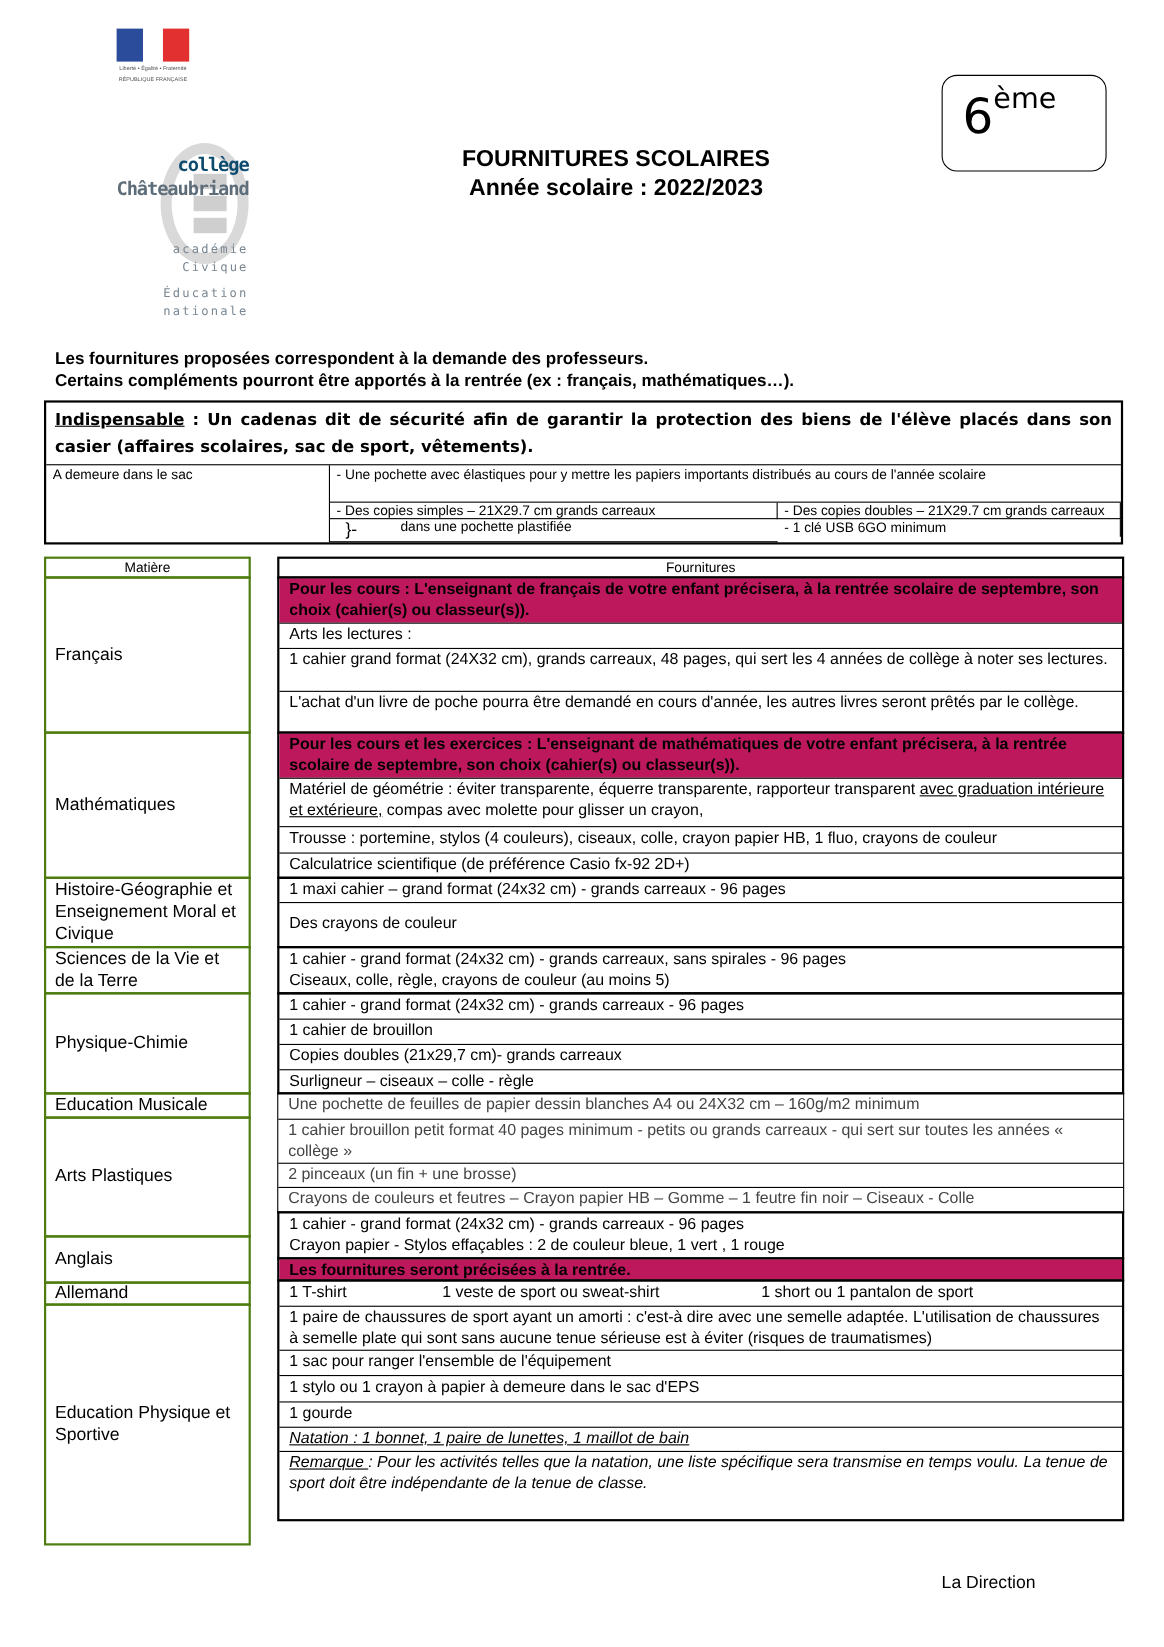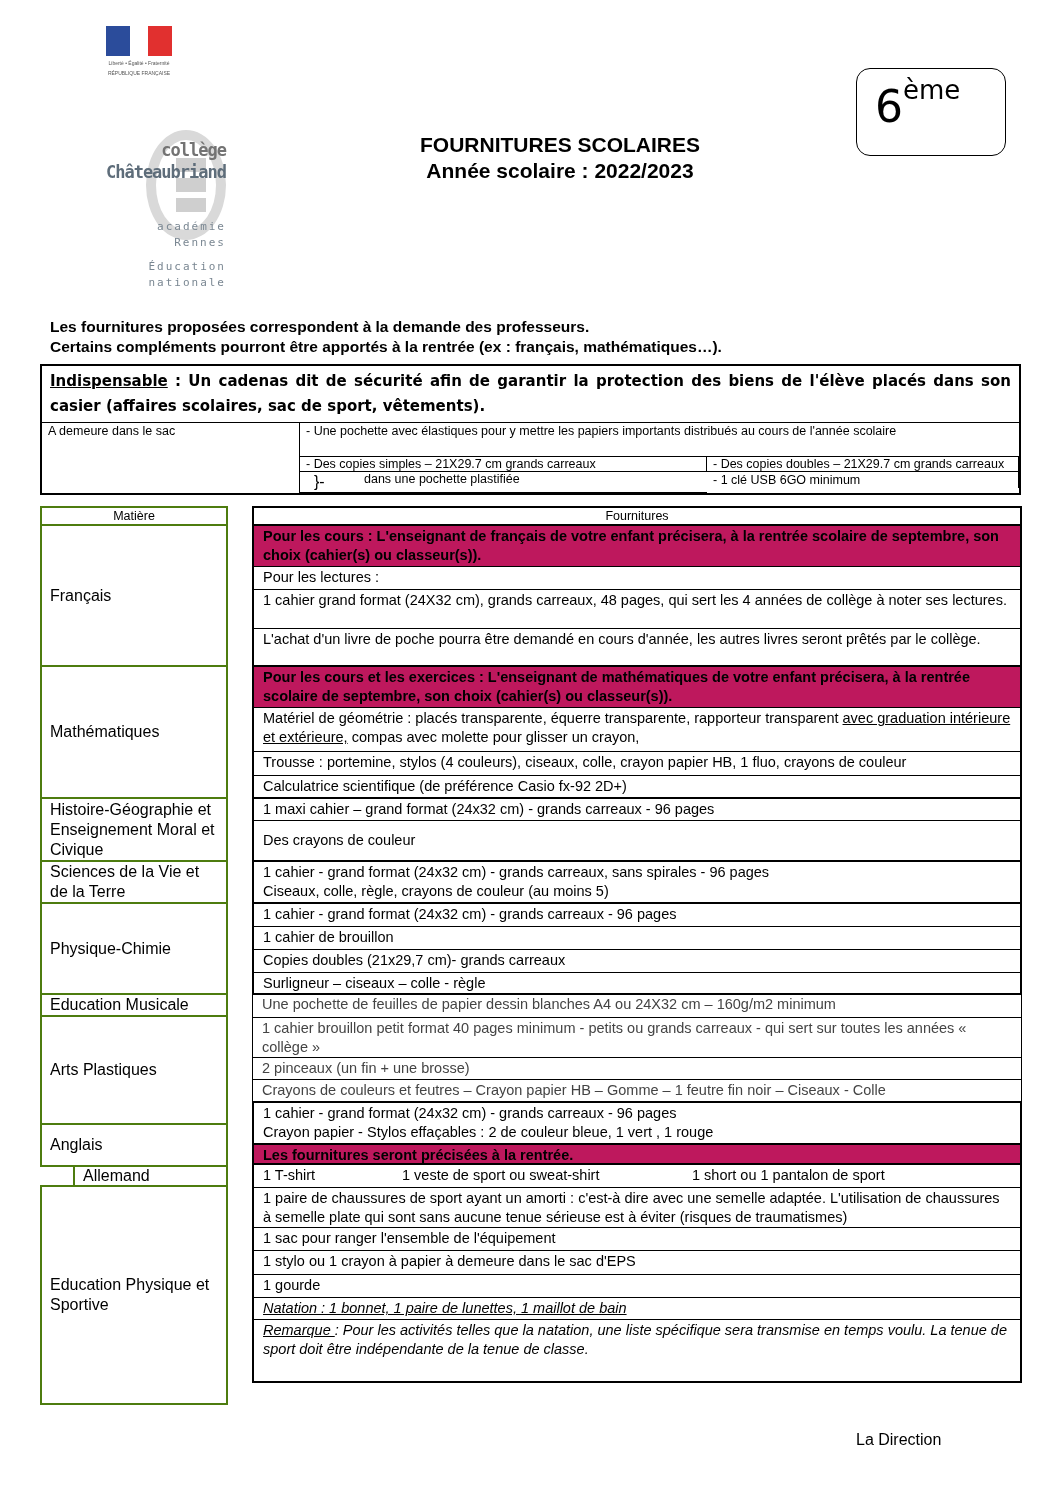--- a/index.html
+++ b/index.html
@@ -13,21 +13,21 @@
   .rf-flag .b { width:24px; background:#2b4c9b; }
   .rf-flag .w { width:18px; background:#fff; position:relative; }
   .rf-flag .r { width:24px; background:#e1302f; }
   .rf-motto { font-size:5px; text-align:center; color:#555; margin-top:4px; line-height:6px; }
   .col-logo { left:86px; top:100px; width:150px; height:200px; }
   .col-E { position:absolute; left:60px; top:30px; width:80px; height:110px;
            border:10px solid #d9d9d9; border-radius:50%; box-sizing:border-box; }
   .col-E .bar { position:absolute; left:20px; background:#cfcfcf; height:14px; width:30px; }
   .col-text { position:absolute; right:10px; text-align:right; color:#6b7a86;
               font-family:"DejaVu Sans Mono", monospace; }
-  .col-name1 { top:40px; font-size:17px; color:#737373; font-weight:bold; letter-spacing:-1px; }
+  .col-name1 { top:40px; font-size:17px; color:#0c4a6e; font-weight:bold; letter-spacing:-1px; }
   .col-name2 { top:62px; font-size:17px; color:#5e6d7a; font-weight:bold; letter-spacing:-1px; }
   .col-small { font-size:11px; letter-spacing:2px; color:#7a8792; }
 
   .title { left:340px; top:132px; width:440px; text-align:center; font-weight:bold;
            font-size:21px; line-height:26px; }
   .grade-box { left:856px; top:68px; width:150px; height:88px; border:1.5px solid #000;
                border-radius:14px; box-sizing:border-box; font-size:44px;
                font-family:"DejaVu Sans", sans-serif; padding:12px 0 0 18px; }
   .grade-box sup { font-size:26px; vertical-align:top; position:relative; top:-6px; }
 
@@ -74,21 +74,21 @@
 
 <div class="abs col-logo">
   <div class="col-E">
     <div class="bar" style="top:18px"></div>
       <div class="bar" style="top:38px"></div>
       <div class="bar" style="top:58px"></div>
   </div>
   <div class="col-text col-name1">collège</div>
   <div class="col-text col-name2">Châteaubriand</div>
   <div class="col-text col-small" style="top:120px">académie</div>
-  <div class="col-text col-small" style="top:136px">Rennes</div>
+  <div class="col-text col-small" style="top:136px">Civique</div>
   <div class="col-text col-small" style="top:160px">Éducation</div>
   <div class="col-text col-small" style="top:176px">nationale</div>
 </div>
 
 <div class="abs title">
   <div>FOURNITURES SCOLAIRES</div>
   <div>Année scolaire : 2022/2023</div>
 </div>
 
 <div class="abs grade-box">
@@ -120,37 +120,37 @@
 <div class="abs col-left">
   <div class="cell-l hdr" style="height:20px; justify-content:center; margin-top:0;">Matière</div>
   <div class="cell-l" style="height:143px;">Français</div>
   <div class="cell-l" style="height:134px;">Mathématiques</div>
   <div class="cell-l" style="height:65px;">Histoire-Géographie et Enseignement Moral et Civique</div>
   <div class="cell-l" style="height:44px;">Sciences de la Vie et de la Terre</div>
   <div class="cell-l" style="height:93px;">Physique-Chimie</div>
   <div class="cell-l" style="height:24px;">Education Musicale</div>
   <div class="cell-l" style="height:110px;">Arts Plastiques</div>
   <div class="cell-l" style="height:44px;">Anglais</div>
-  <div class="cell-l" style="height:22px;margin-left:33px;">Allemand</div>
+  <div class="cell-l" style="height:22px;">Allemand</div>
   <div class="cell-l" style="height:220px;">Education Physique et Sportive</div>
 </div>
 
 <div class="abs col-right">
   <div class="blk hdr" style="height:20px; margin-top:0;">Fournitures</div>
 
   <div class="blk" style="height:143px;">
     <div class="row gray" style="height:40px;">Pour les cours : L'enseignant de français de votre enfant précisera, à la rentrée scolaire de septembre, son choix (cahier(s) ou classeur(s)).</div>
-    <div class="row" style="height:23px;">Pour les lectures :</div>
+    <div class="row" style="height:23px;">Arts les lectures :</div>
     <div class="row" style="height:39px;">1 cahier  grand format (24X32 cm), grands carreaux, 48 pages, qui sert les 4 années de collège à noter ses lectures.</div>
     <div class="row" style="height:37px;">L'achat d'un livre de poche pourra être demandé en cours d'année, les autres livres seront prêtés par le collège.</div>
   </div>
 
   <div class="blk" style="height:134px;">
     <div class="row gray" style="height:40px;">Pour les cours et les exercices :  L'enseignant de mathématiques de votre enfant précisera, à la rentrée scolaire de septembre, son choix (cahier(s) ou classeur(s)).</div>
-    <div class="row" style="height:44px;"><span>Matériel de géométrie : placés transparente, équerre transparente, rapporteur transparent </span><span class="ul">avec graduation intérieure et extérieure,</span><span> compas avec molette  pour glisser un crayon,</span></div>
+    <div class="row" style="height:44px;"><span>Matériel de géométrie : éviter transparente, équerre transparente, rapporteur transparent </span><span class="ul">avec graduation intérieure et extérieure,</span><span> compas avec molette  pour glisser un crayon,</span></div>
     <div class="row" style="height:24px;">Trousse : portemine, stylos (4 couleurs), ciseaux, colle, crayon papier HB, 1 fluo, crayons de couleur</div>
     <div class="row" style="height:22px;">Calculatrice scientifique (de préférence Casio fx-92 2D+)</div>
   </div>
 
   <div class="blk" style="height:65px;">
     <div class="row" style="height:21px;">1 maxi cahier – grand format (24x32 cm) - grands carreaux - 96 pages</div>
     <div class="row" style="height:40px; padding-top:10px;">Des crayons de couleur</div>
   </div>
 
   <div class="blk" style="height:44px;">

